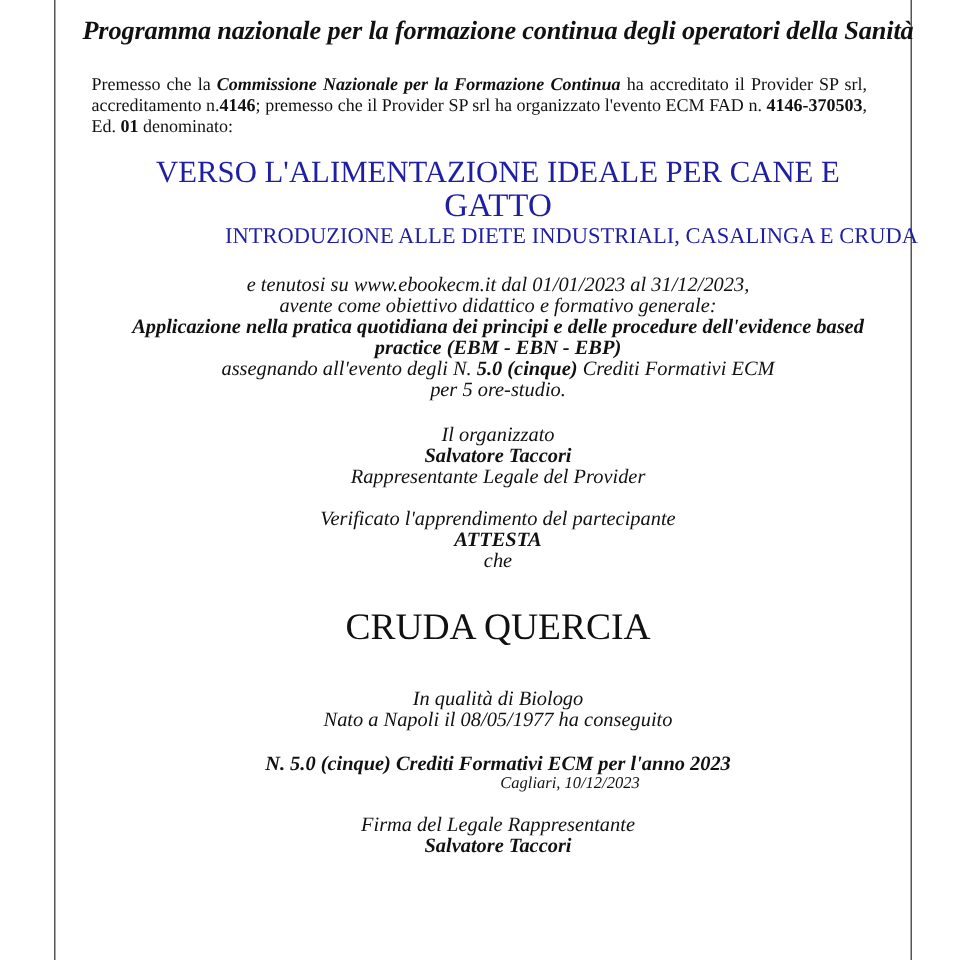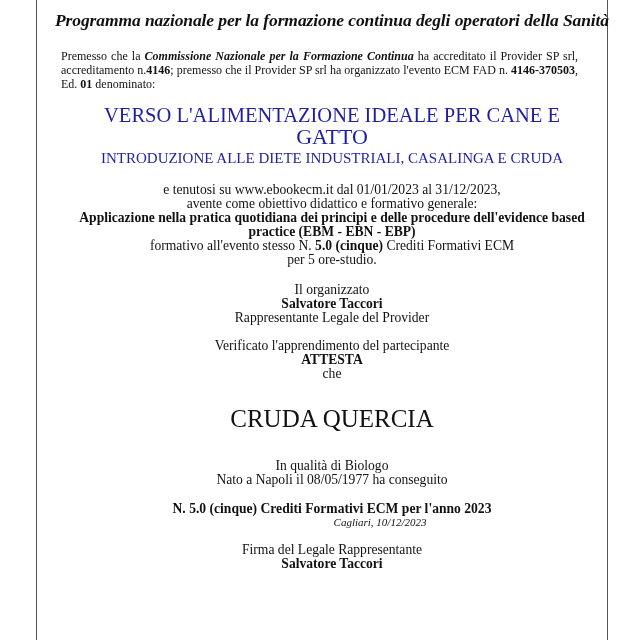--- a/index.html
+++ b/index.html
@@ -8,22 +8,22 @@
   .frame { position: absolute; left: 36px; top: 0; width: 572px; height: 640px;
            border-left: 1px solid #555; border-right: 1px solid #555; box-sizing: border-box; }
   .line { position: absolute; left: 12px; width: 560px; text-align: center; white-space: nowrap; margin-left: 40px; }
   .hdr { top: 10px; font-size: 17.5px; font-weight: bold; font-style: italic; letter-spacing: -0.1px; }
   .para { position: absolute; left: 61px; width: 517px; top: 49px; font-size: 12px;
           line-height: 14px; text-align: justify; text-align-last: left; }
   .para b, .para i { }
   .blue { color: #1f1fa3; font-family: Liberation Serif, serif; }
   .t1 { top: 104px; font-size: 20.5px; line-height: 22px; }
   .t2 { top: 126px; font-size: 22px; line-height: 22px; }
-  .t3 { top: 150px; font-size: 15px; line-height: 16px; }
-  .s { font-size: 13.6px; line-height: 14px; }
+  .t3 { top: 150px; font-size: 15px; line-height: 16px; text-align: right; }
+  .s { font-size: 13.6px; line-height: 14px; font-style: italic; }
   .big { font-size: 25px; line-height: 28px; }
   .it { font-style: italic; font-size: 11px; padding-left: 48px; }
   .bold { font-weight: bold; }
 </style>
 </head>
 <body>
 
 <div class="frame"></div>
 
 <div class="line hdr">Programma nazionale per la formazione continua degli operatori della Sanità</div>
@@ -31,21 +31,21 @@
 <div class="para"><span>Premesso che la </span><i class="bold">Commissione Nazionale per la Formazione Continua</i><span> ha accreditato il Provider SP srl, accreditamento n.</span><b>4146</b><span>; premesso che il Provider SP srl ha organizzato l'evento ECM FAD n. </span><b>4146-370503</b><span>, Ed. </span><b>01</b><span> denominato:</span></div>
 
 <div class="line blue t1">VERSO L'ALIMENTAZIONE IDEALE PER CANE E</div>
 <div class="line blue t2">GATTO</div>
 <div class="line blue t3">INTRODUZIONE ALLE DIETE INDUSTRIALI, CASALINGA E CRUDA</div>
 
 <div class="line s" style="top:183px">e tenutosi su www.ebookecm.it dal 01/01/2023 al 31/12/2023,</div>
 <div class="line s" style="top:197px">avente come obiettivo didattico e formativo generale:</div>
 <div class="line s bold" style="top:211px">Applicazione nella pratica quotidiana dei principi e delle procedure dell'evidence based</div>
 <div class="line s bold" style="top:225px">practice (EBM - EBN - EBP)</div>
-<div class="line s" style="top:239px"><span>formativo all'evento stesso N. </span><b>5.0 (cinque)</b><span> Crediti Formativi ECM</span></div>
+<div class="line s" style="top:239px"><span>assegnando all'evento degli N. </span><b>5.0 (cinque)</b><span> Crediti Formativi ECM</span></div>
 <div class="line s" style="top:253px">per 5 ore-studio.</div>
 
 <div class="line s" style="top:283px">Il organizzato</div>
 <div class="line s bold" style="top:297px">Salvatore Taccori</div>
 <div class="line s" style="top:311px">Rappresentante Legale del Provider</div>
 
 <div class="line s" style="top:339px">Verificato l'apprendimento del partecipante</div>
 <div class="line s bold" style="top:353px">ATTESTA</div>
 <div class="line s" style="top:367px">che</div>
 

